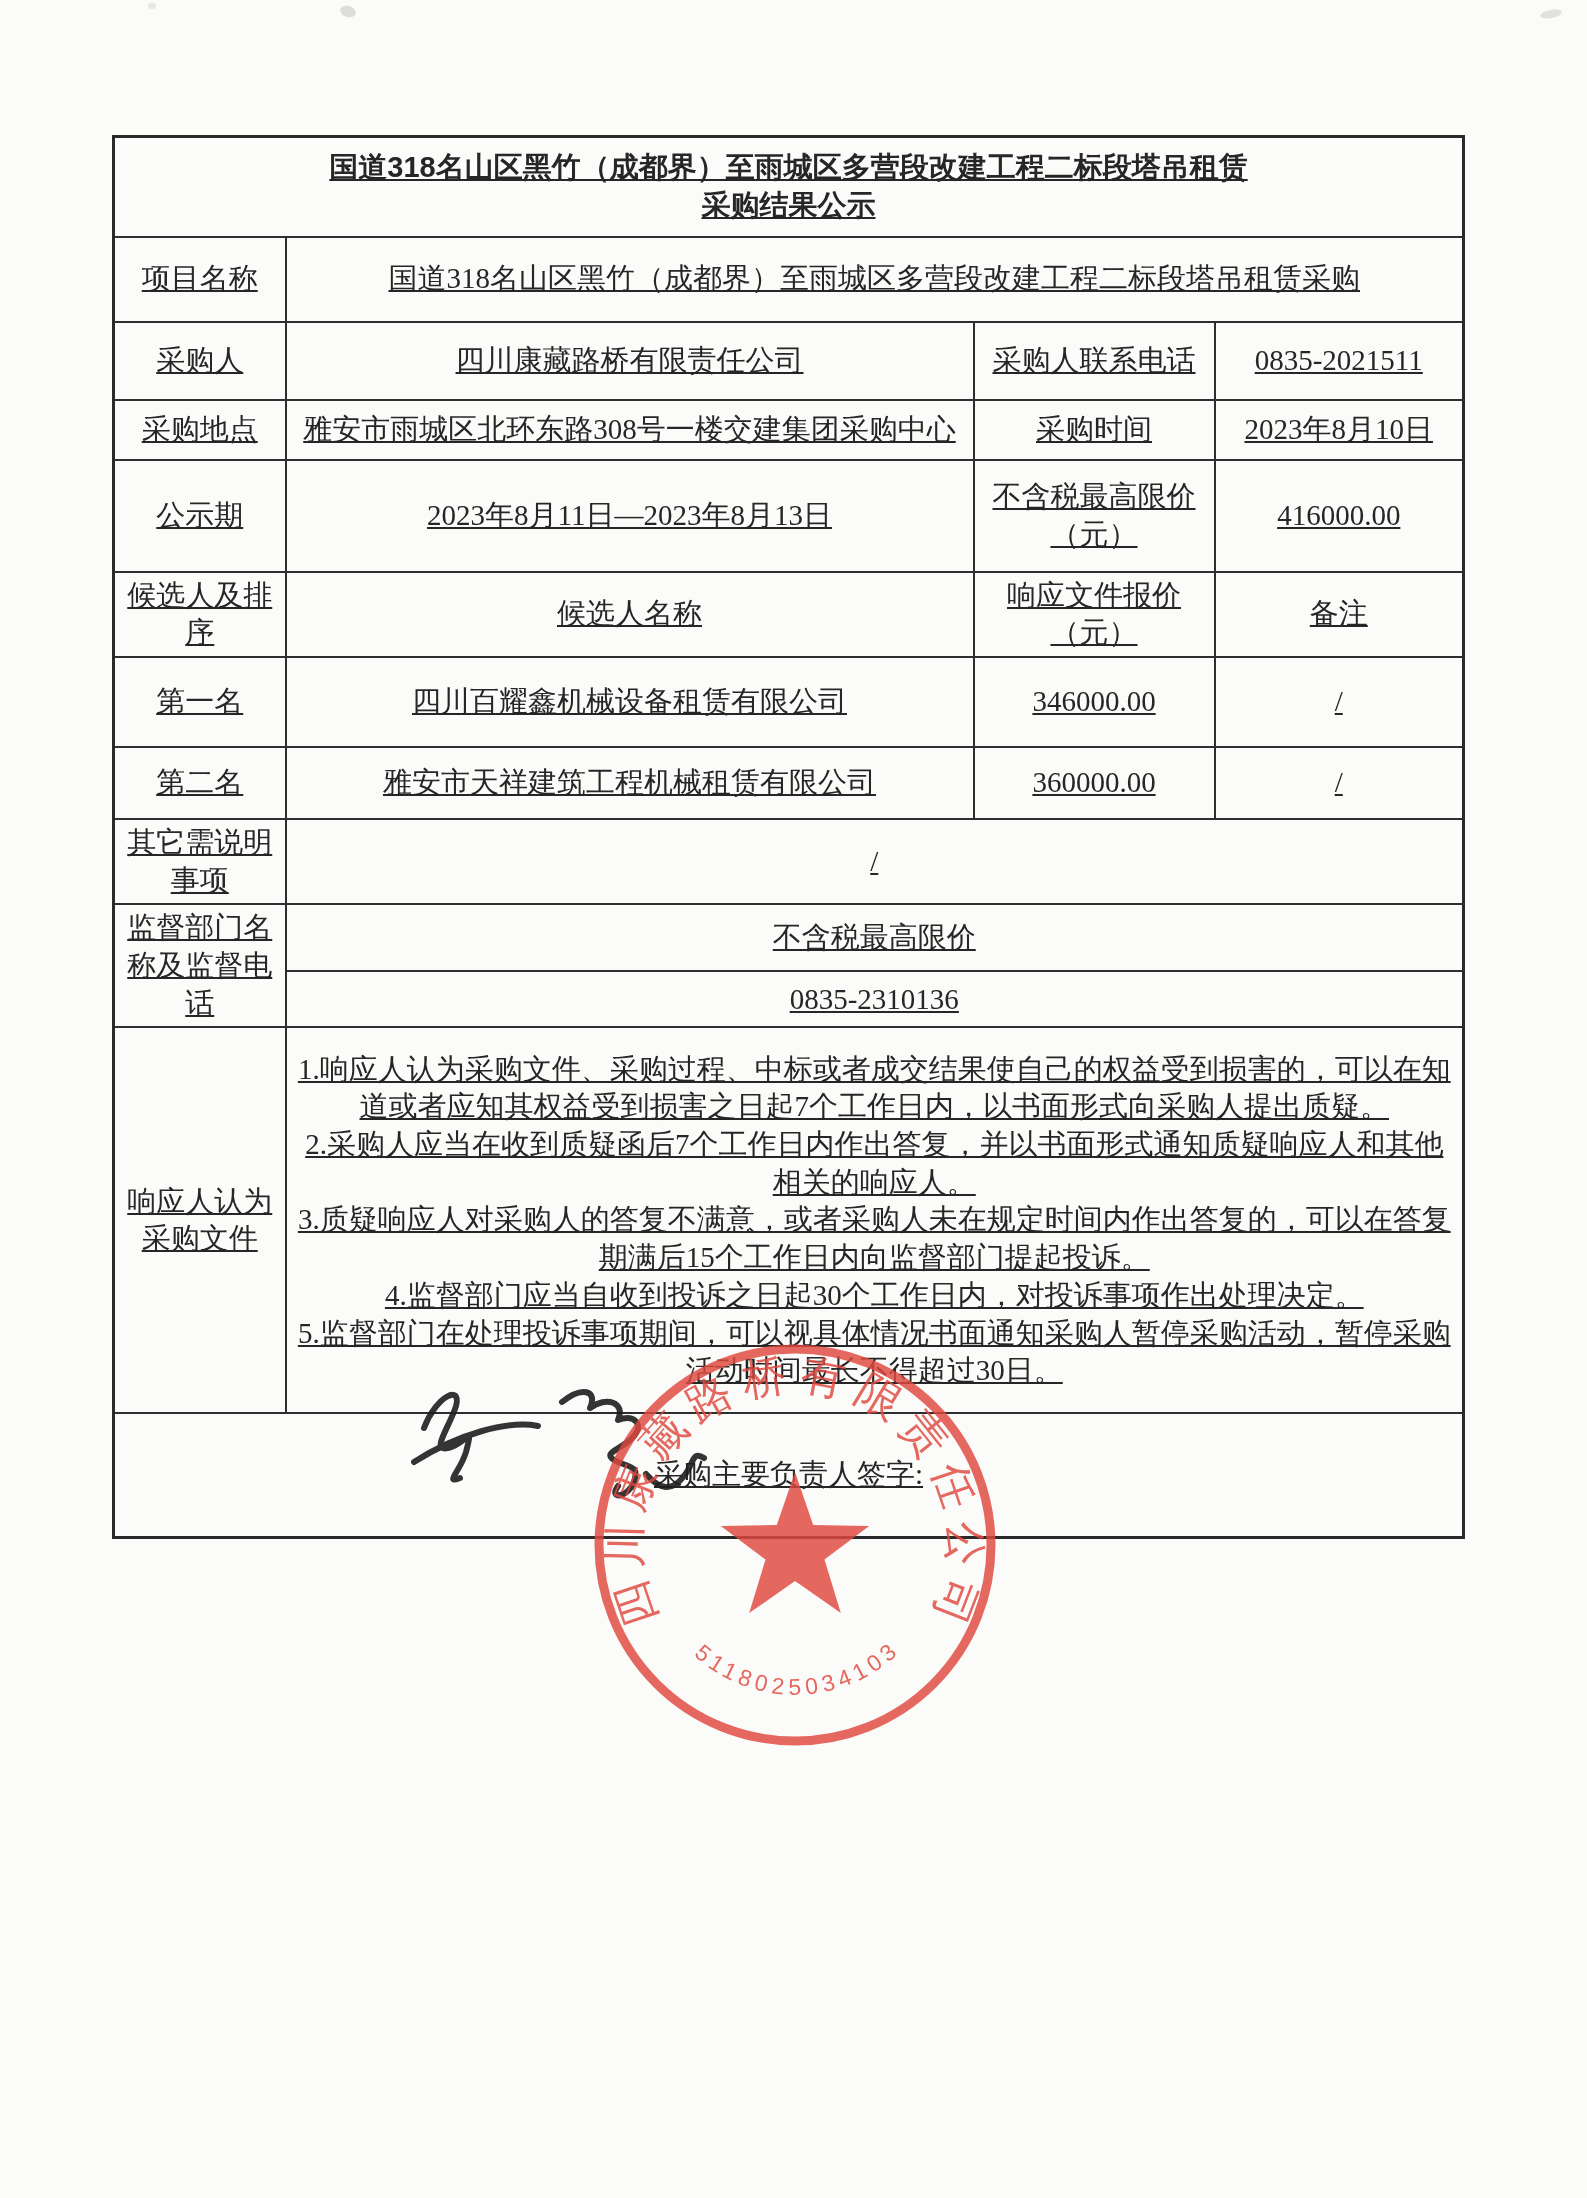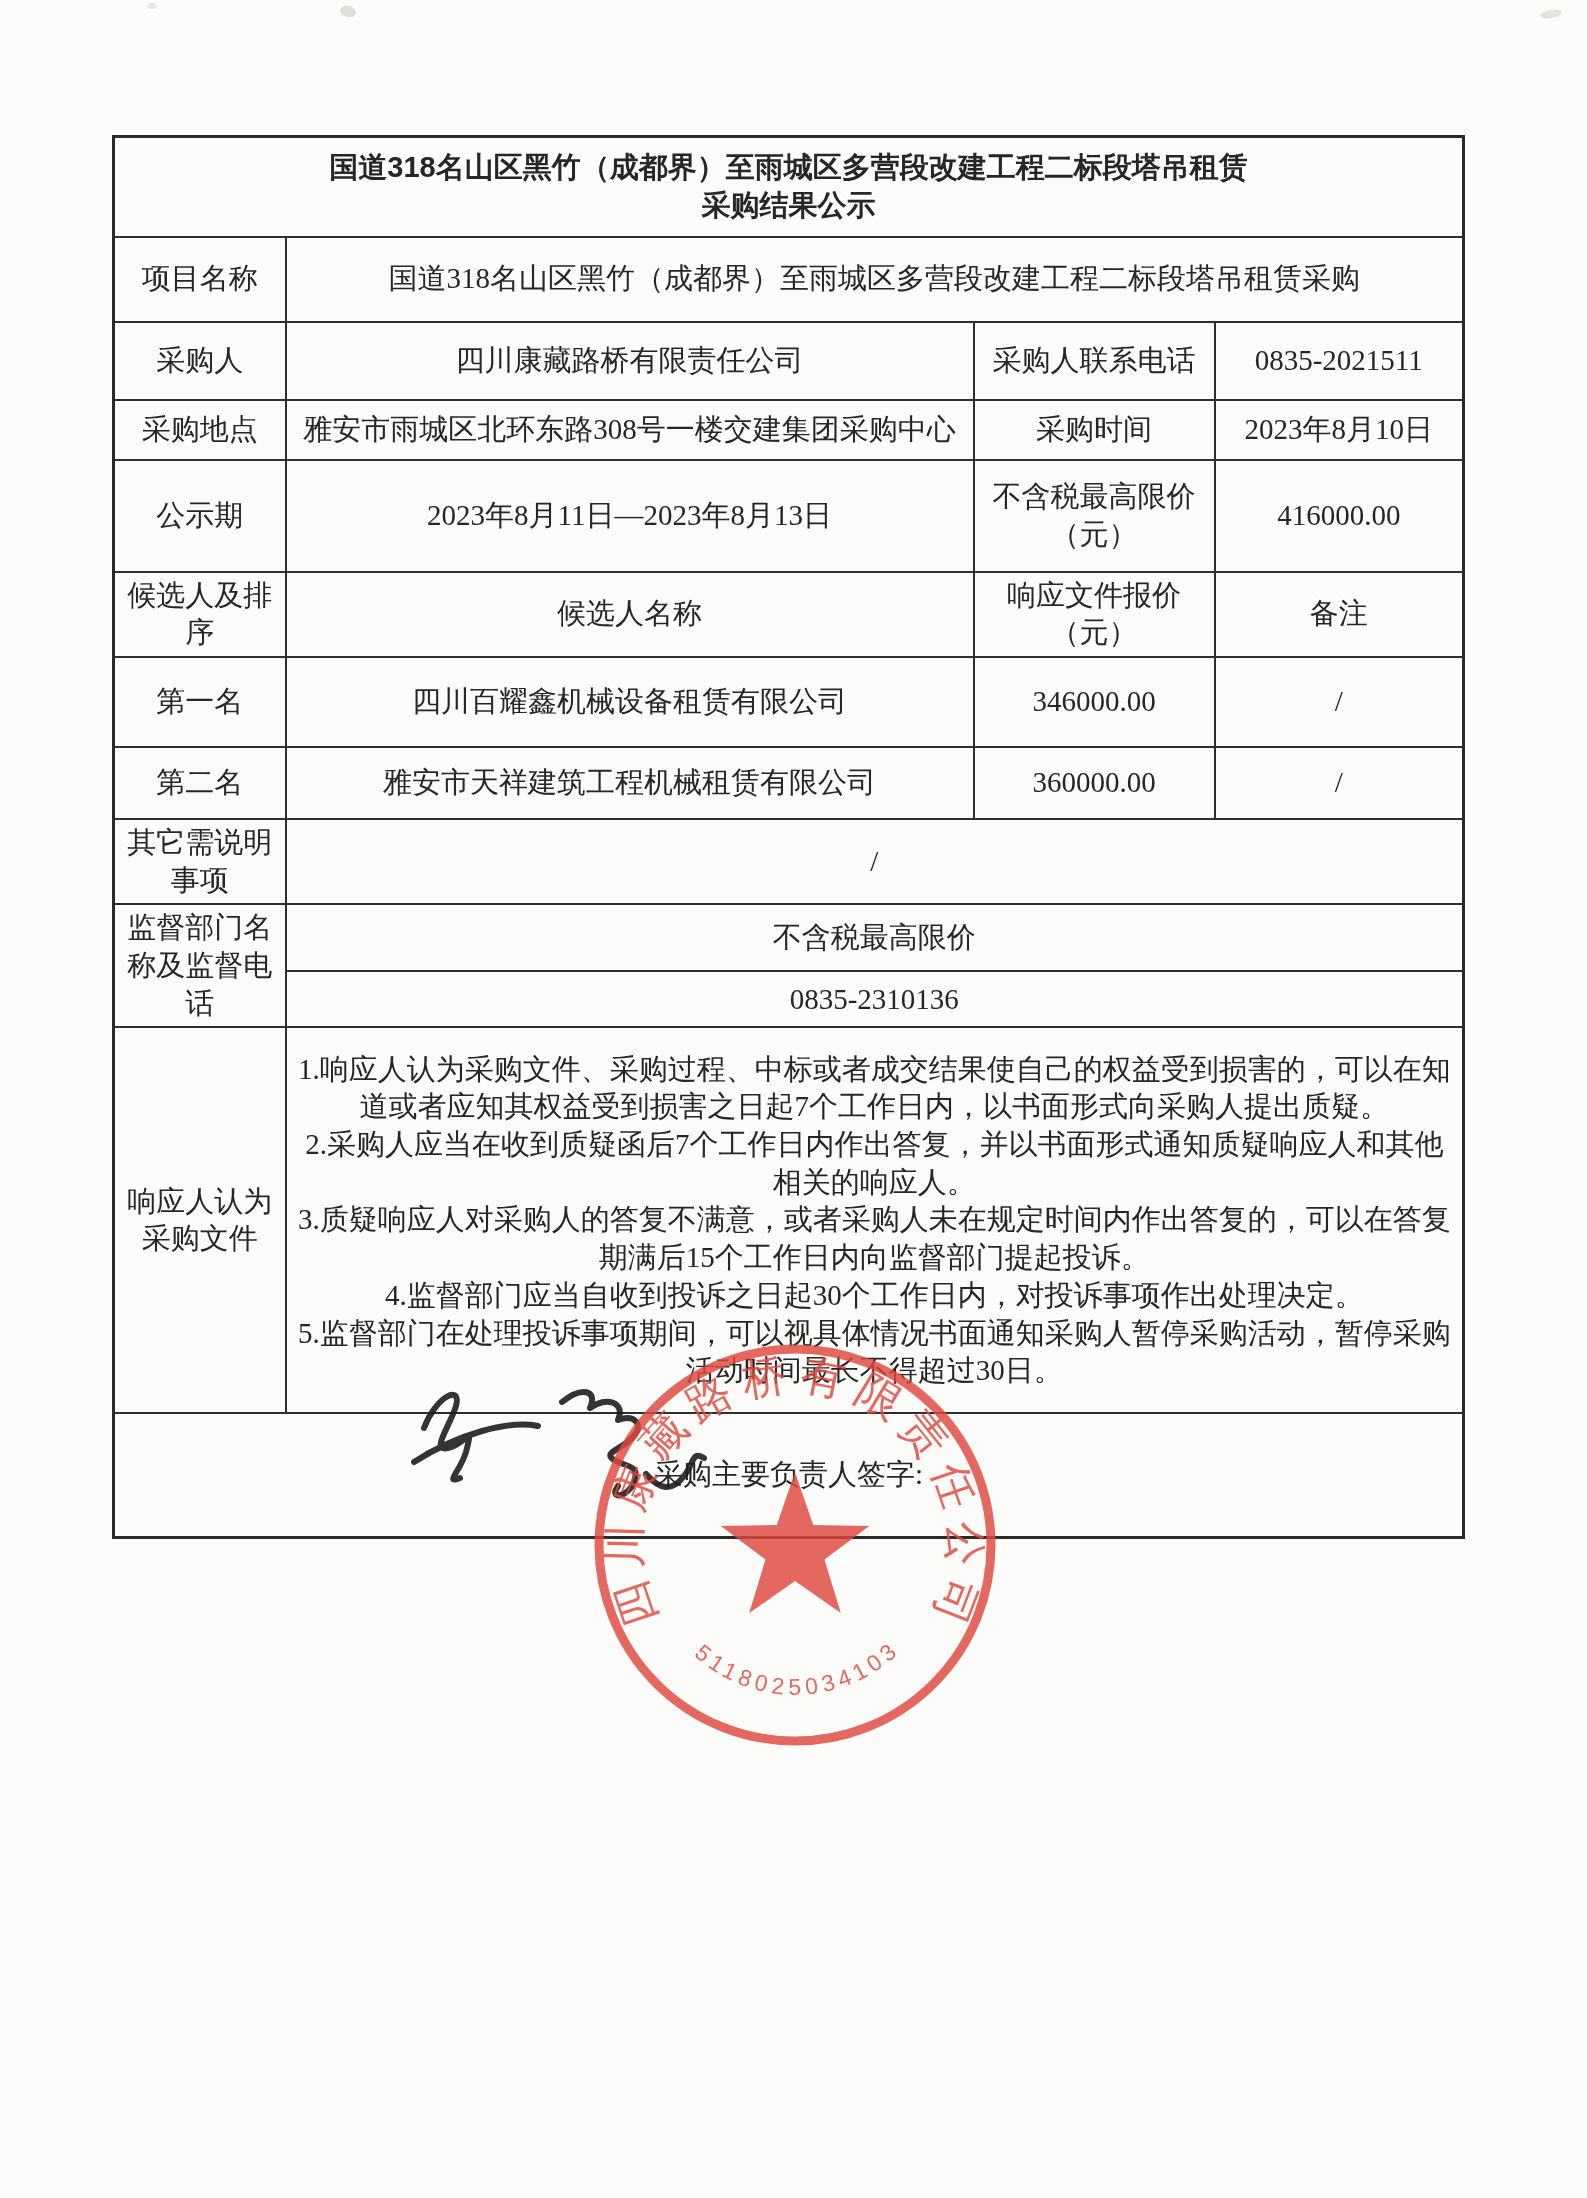--- a/index.html
+++ b/index.html
@@ -10,20 +10,21 @@
     overflow:hidden;
     font-family:"Liberation Serif","DejaVu Serif",serif;
     color:#262626;
   }
   .doc-table{
     position:absolute;left:112px;top:135px;
     width:1350px;
     border-collapse:collapse;
     table-layout:fixed;
     border:3px solid #2a2a2a;
+    text-decoration:underline;
   }
   .doc-table td{
     border:2px solid #2e2e2e;
     text-align:center;
     vertical-align:middle;
     font-size:29px;
     line-height:1.3;
     padding:4px 8px;
     word-break:break-word;
   }

